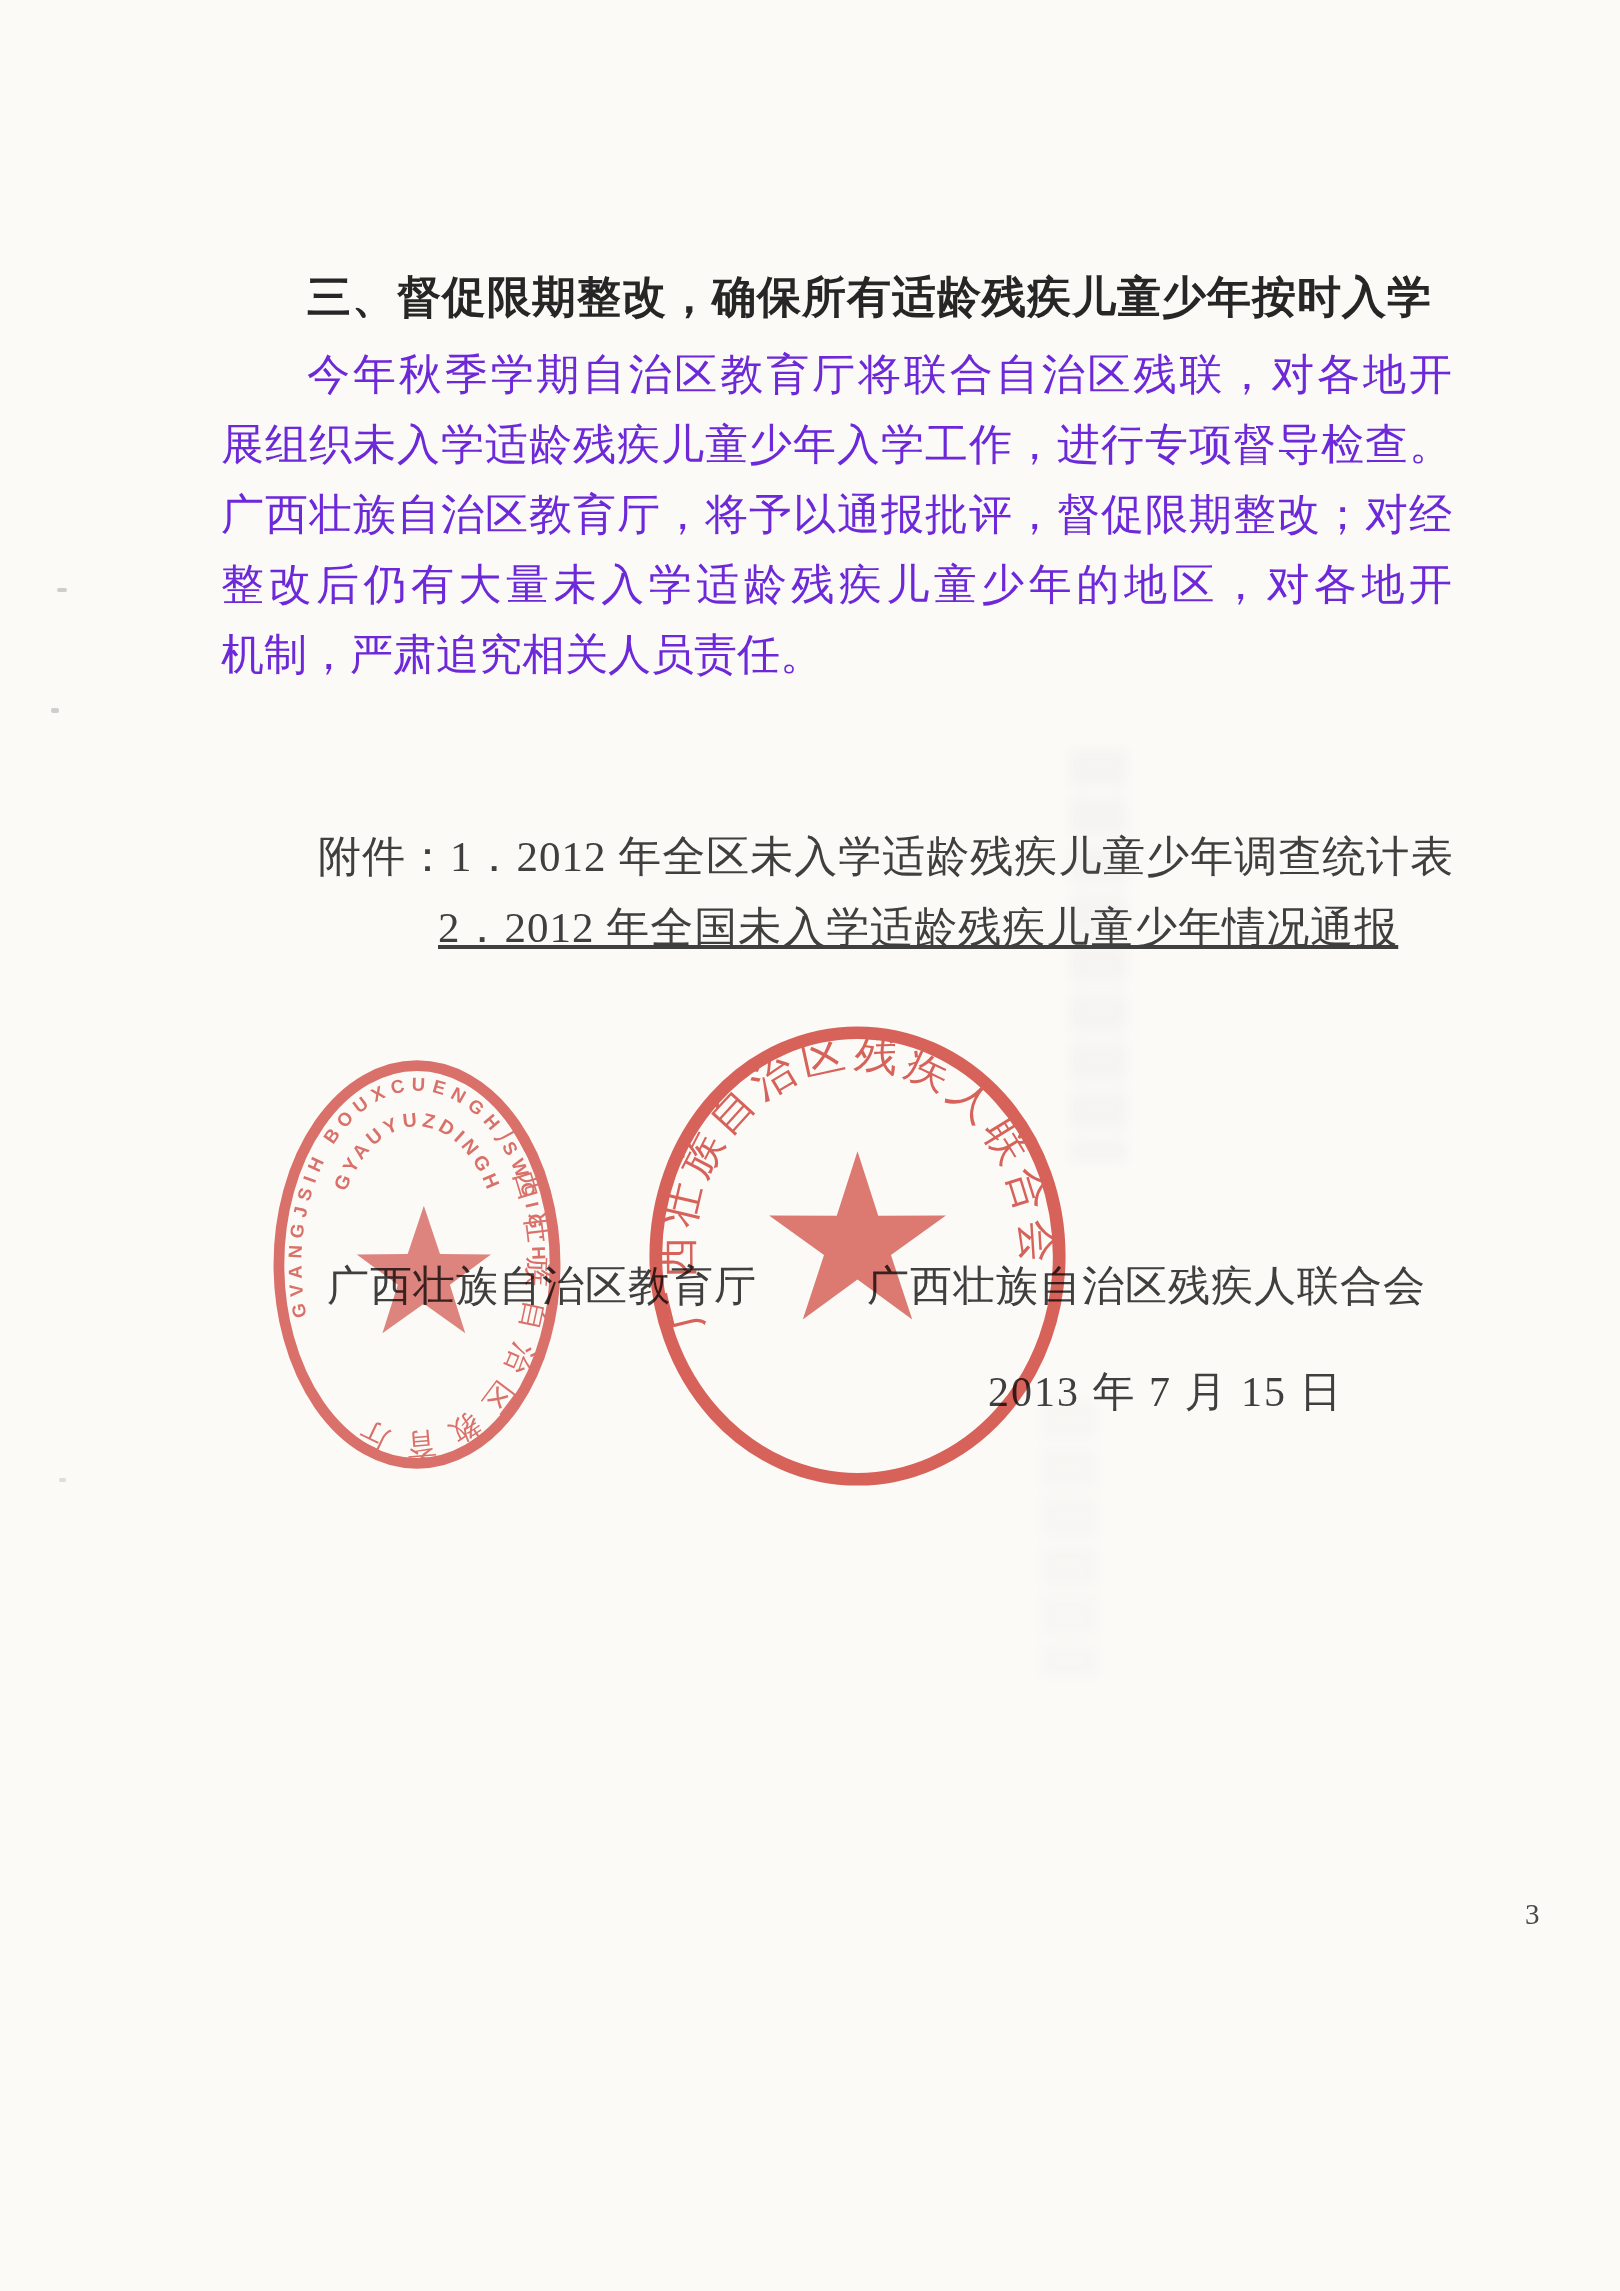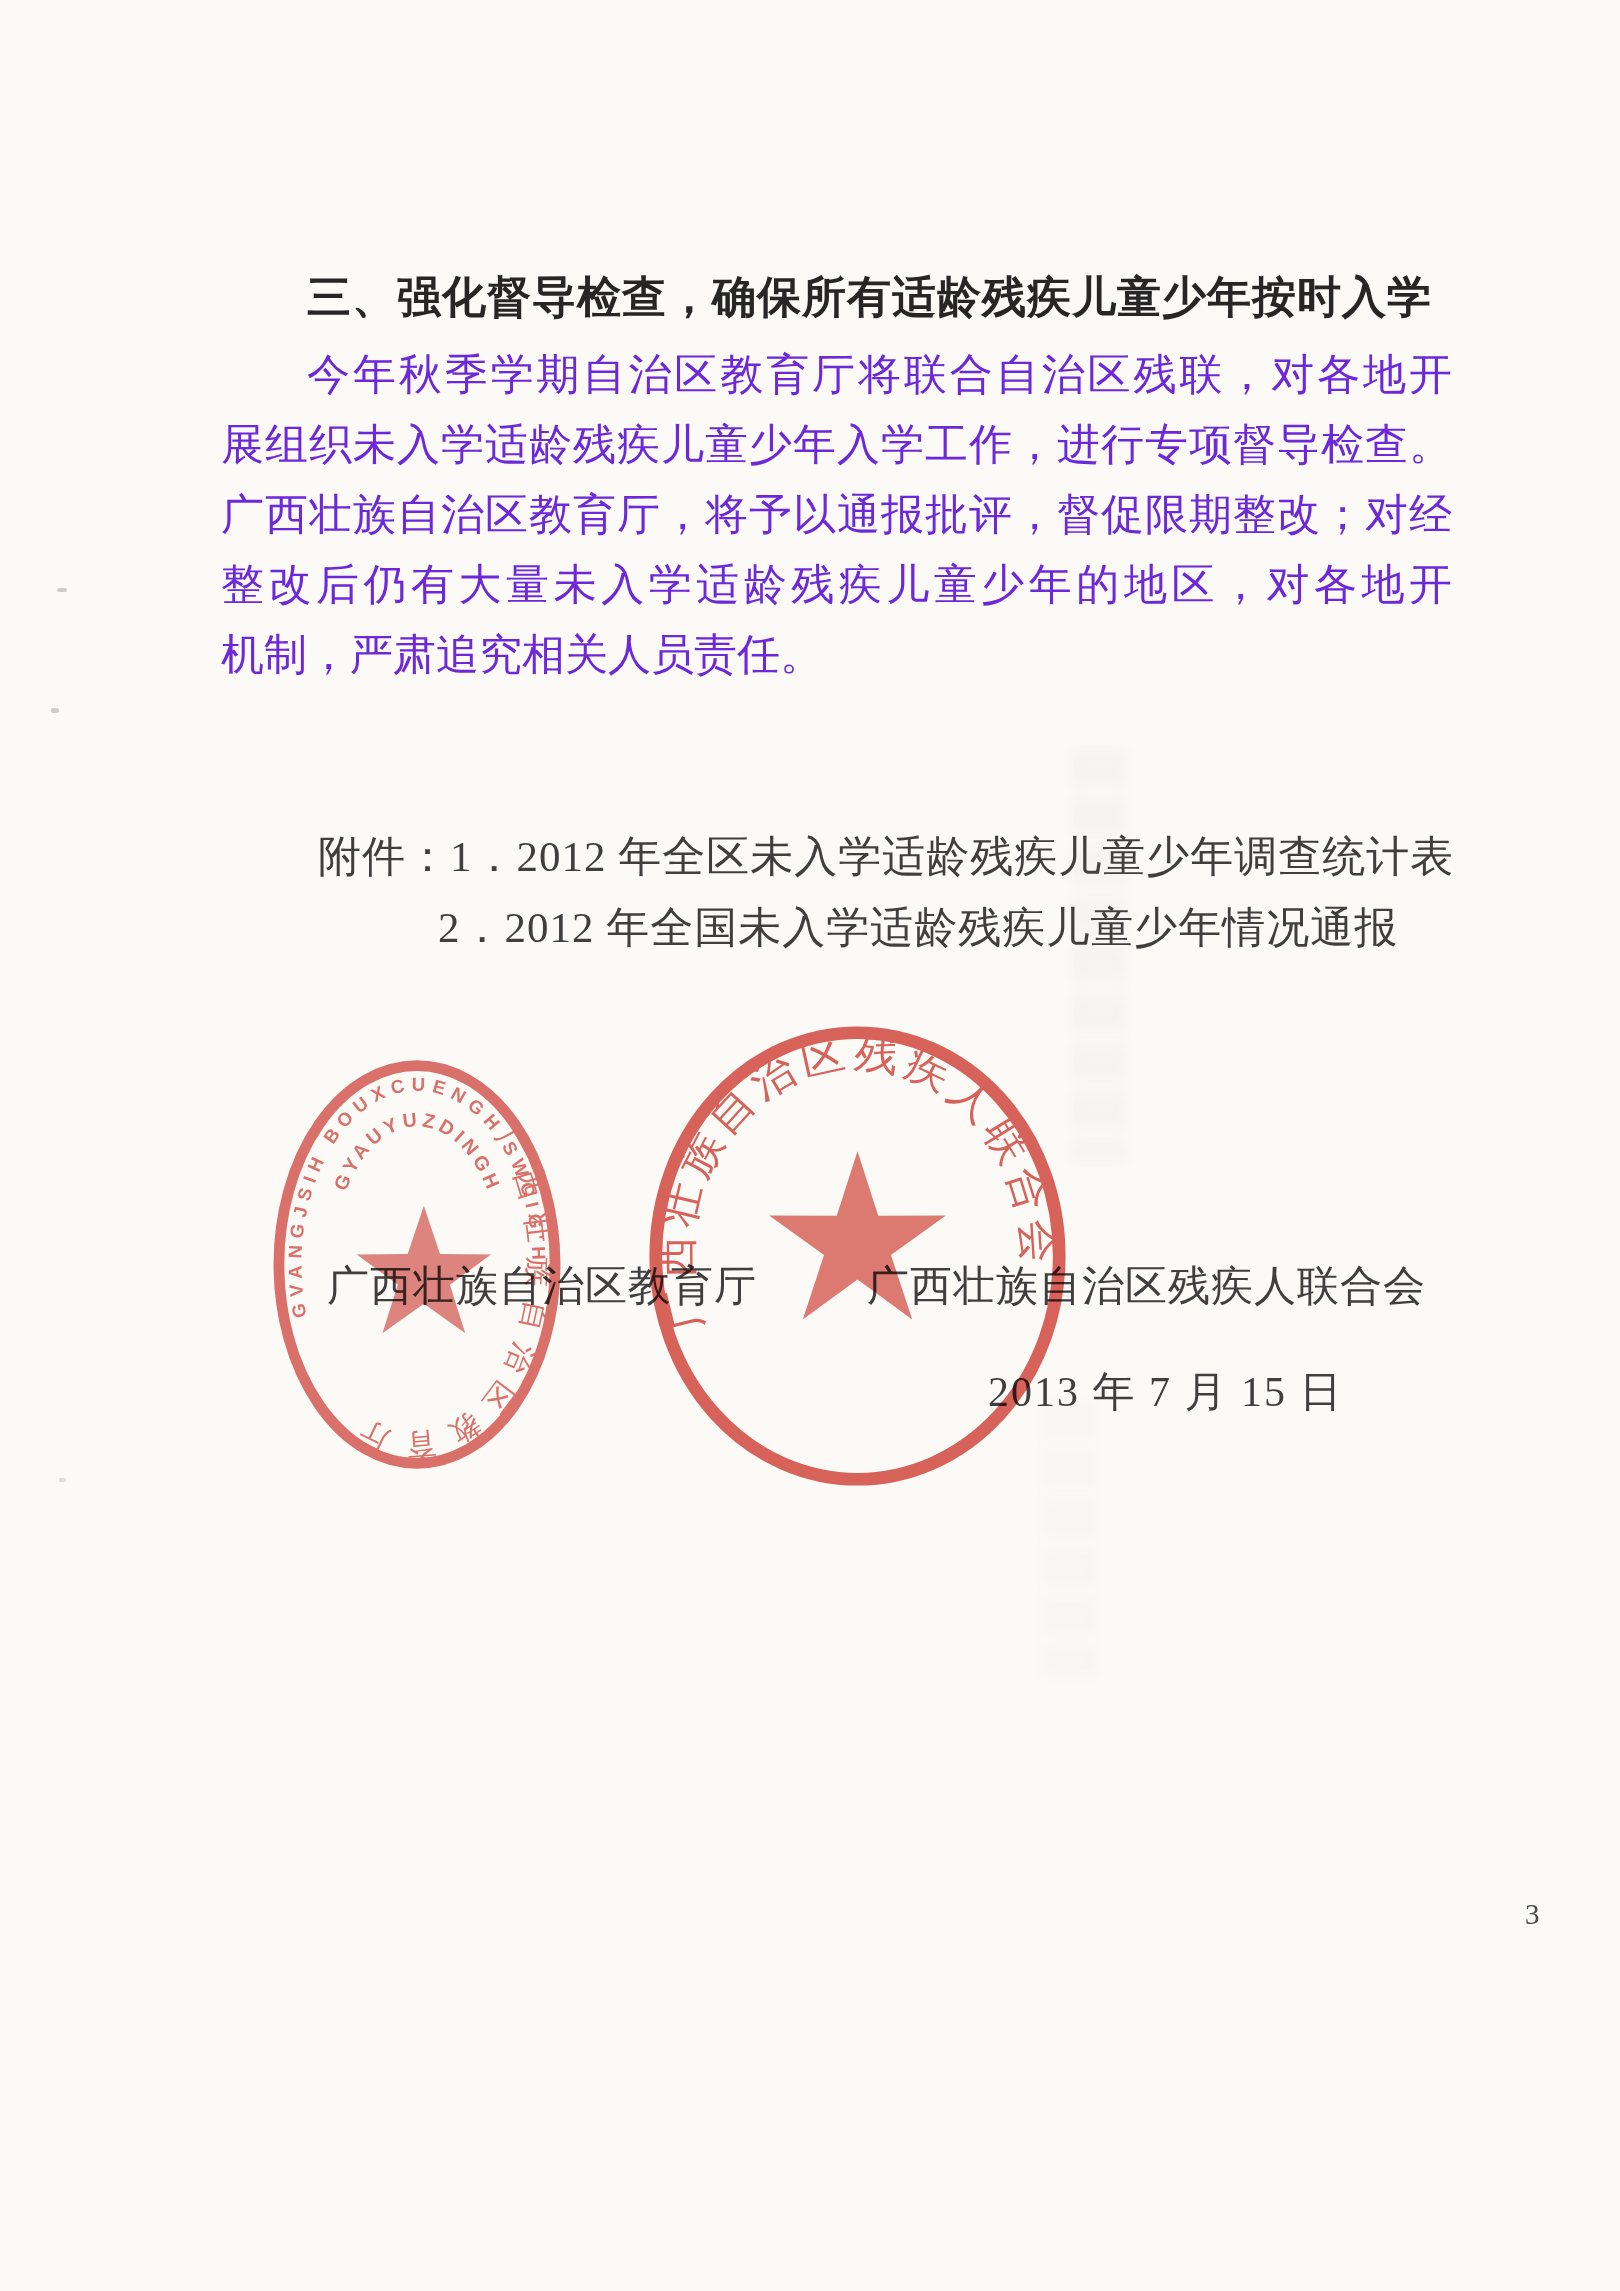--- a/index.html
+++ b/index.html
@@ -20,21 +20,21 @@
   }
   .para {
     position:absolute; left:221px; top:340px; width:1231px;
     font-size:43px; line-height:70px; color:#6d28d9;
   }
   .para .line { text-align:justify; text-align-last:justify; height:70px; white-space:nowrap-; }
   .para .line.first { padding-left:86px; width:1145px; }
   .para .line.last { text-align:left; text-align-last:left; }
   .attach { position:absolute; font-size:43px; color:#3f3f3f; white-space:nowrap; letter-spacing:1px; }
   .attach.a1 { left:318px; top:828px; }
-  .attach.a2 { left:438px; top:899px; }
+  .attach.a2 { left:438px; top:899px;text-decoration:underline; }
   .attach.a3 { left:490px; top:969px; }
   .sig { position:absolute; font-size:42px; color:#3f3f3f; white-space:nowrap; letter-spacing:1px; }
   .sig.left-org  { left:327px;  top:1258px; }
   .sig.right-org { left:867px;  top:1258px; }
   .sig.date      { left:988px; top:1364px; letter-spacing:2px; }
   .stamp { position:absolute; mix-blend-mode:multiply; }
   .stamp.left  { left:265px; top:1051px; }
   .stamp.right { left:644px; top:1021px; }
   .page-number {
     position:absolute; left:1525px; top:1898px;
@@ -50,21 +50,21 @@
   .speck { position:absolute; background:#9a9a9a; opacity:.45; border-radius:2px; }
   .speck.s1 { left:57px; top:588px; width:9.8px; height:3.9px; }
   .speck.s2 { left:51px; top:708px; width:7.8px;  height:4.9px; }
   .speck.s3 { left:59px; top:1478px; width:6.9px; height:3.9px; opacity:.3; }
 </style>
 </head>
 <body>
 
 <div class="page">
 
-  <div class="heading">三、强化督导检查，确保所有适龄残疾儿童少年按时入学</div>
+  <div class="heading">三、督促限期整改，确保所有适龄残疾儿童少年按时入学</div>
 
   <div class="para">
     <div class="line first">今年秋季学期自治区教育厅将联合自治区残联，对各地开</div>
     <div class="line">展组织未入学适龄残疾儿童少年入学工作，进行专项督导检查。</div>
     <div class="line">广西壮族自治区教育厅，将予以通报批评，督促限期整改；对经</div>
     <div class="line">整改后仍有大量未入学适龄残疾儿童少年的地区，对各地开</div>
     <div class="line last">机制，严肃追究相关人员责任。</div>
   </div>
 
   <div class="attach a1">附件：1．2012 年全区未入学适龄残疾儿童少年调查统计表</div>

